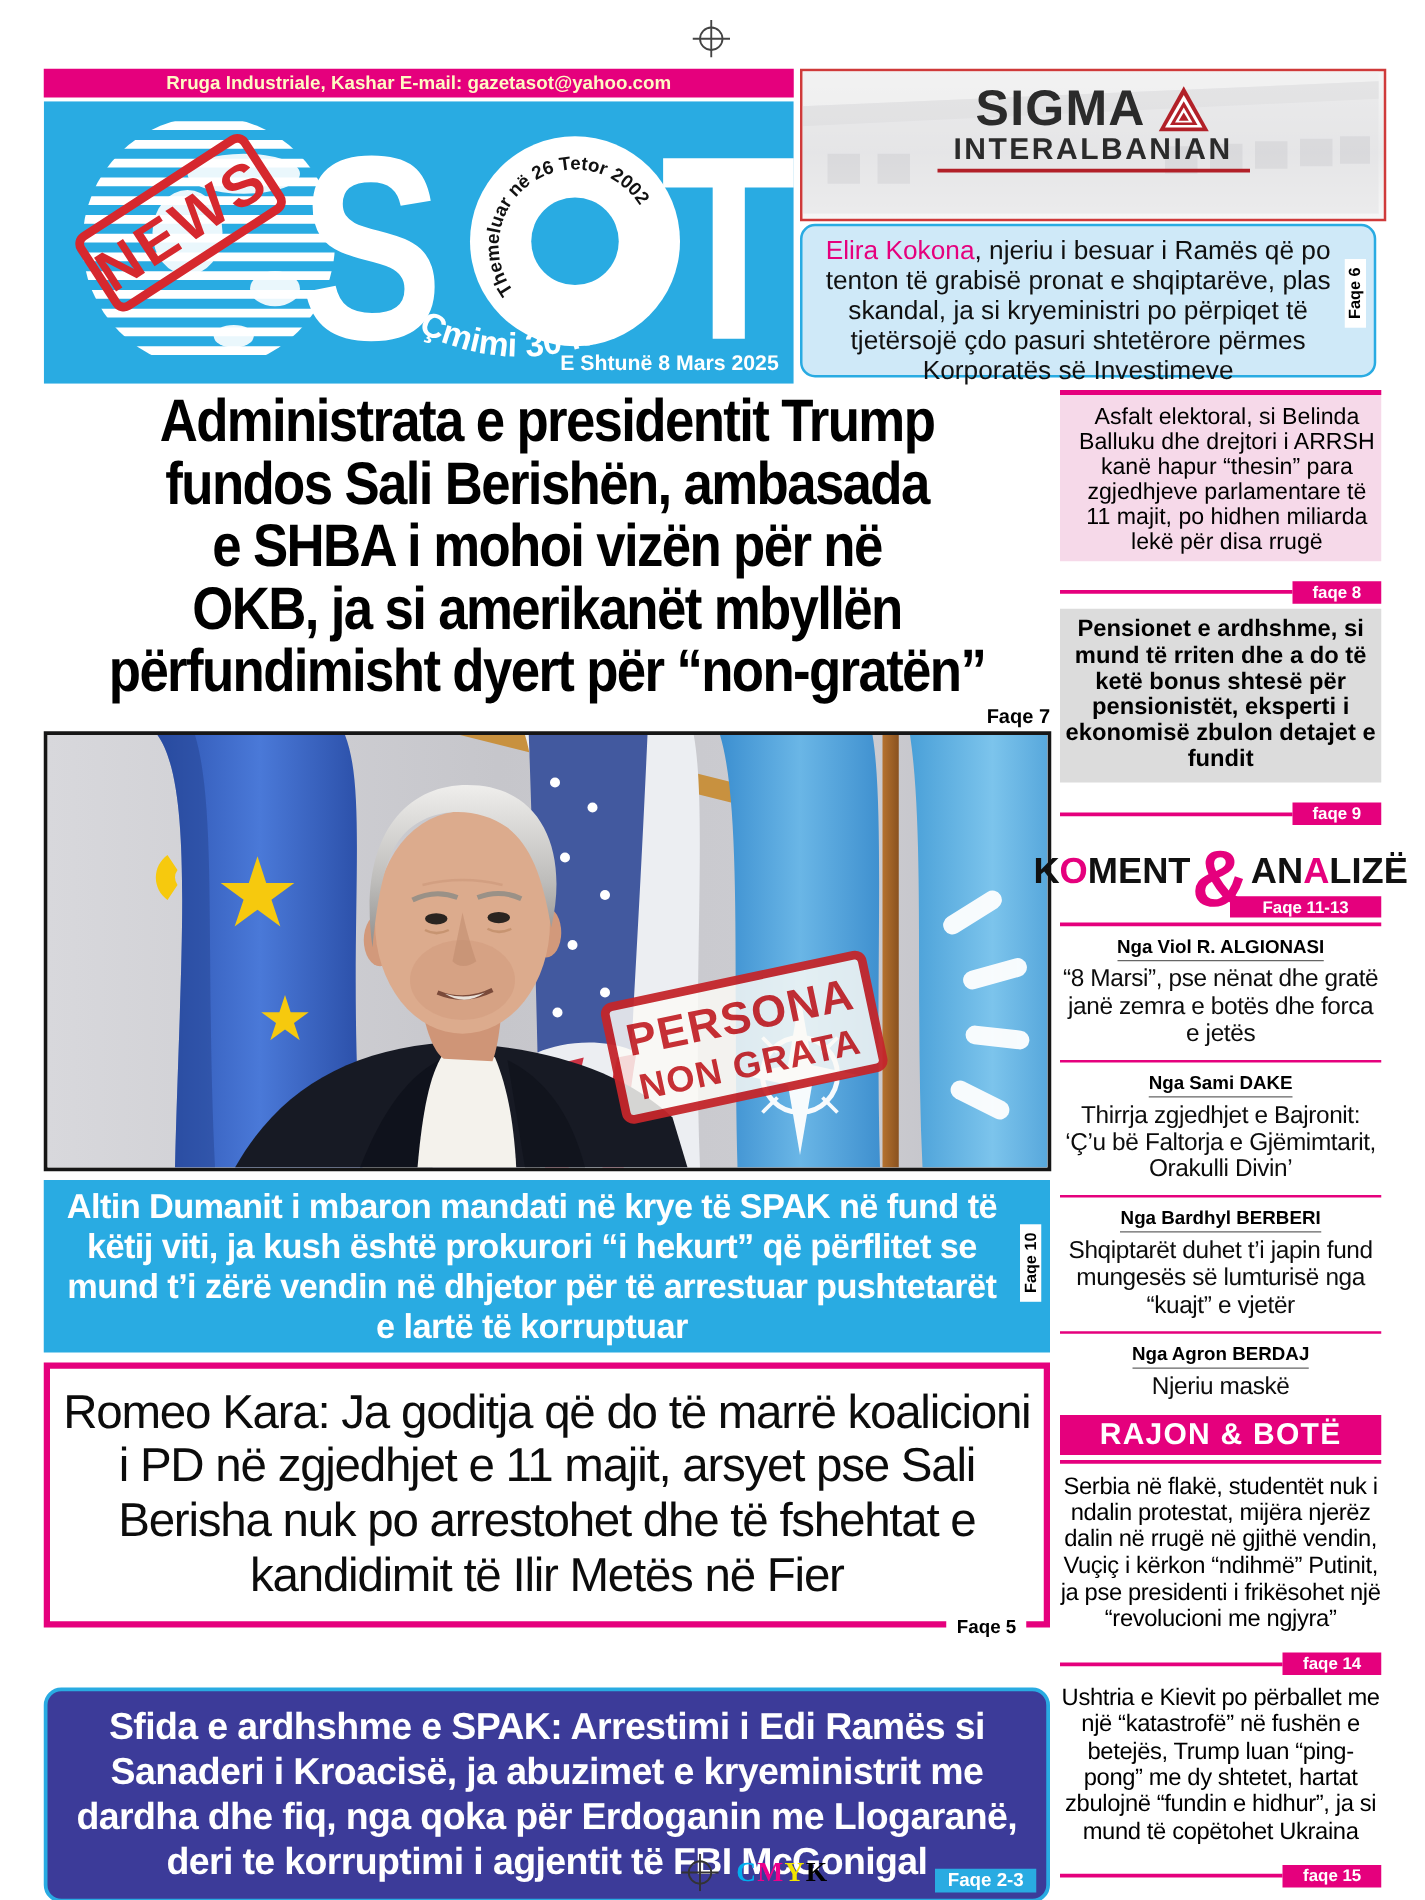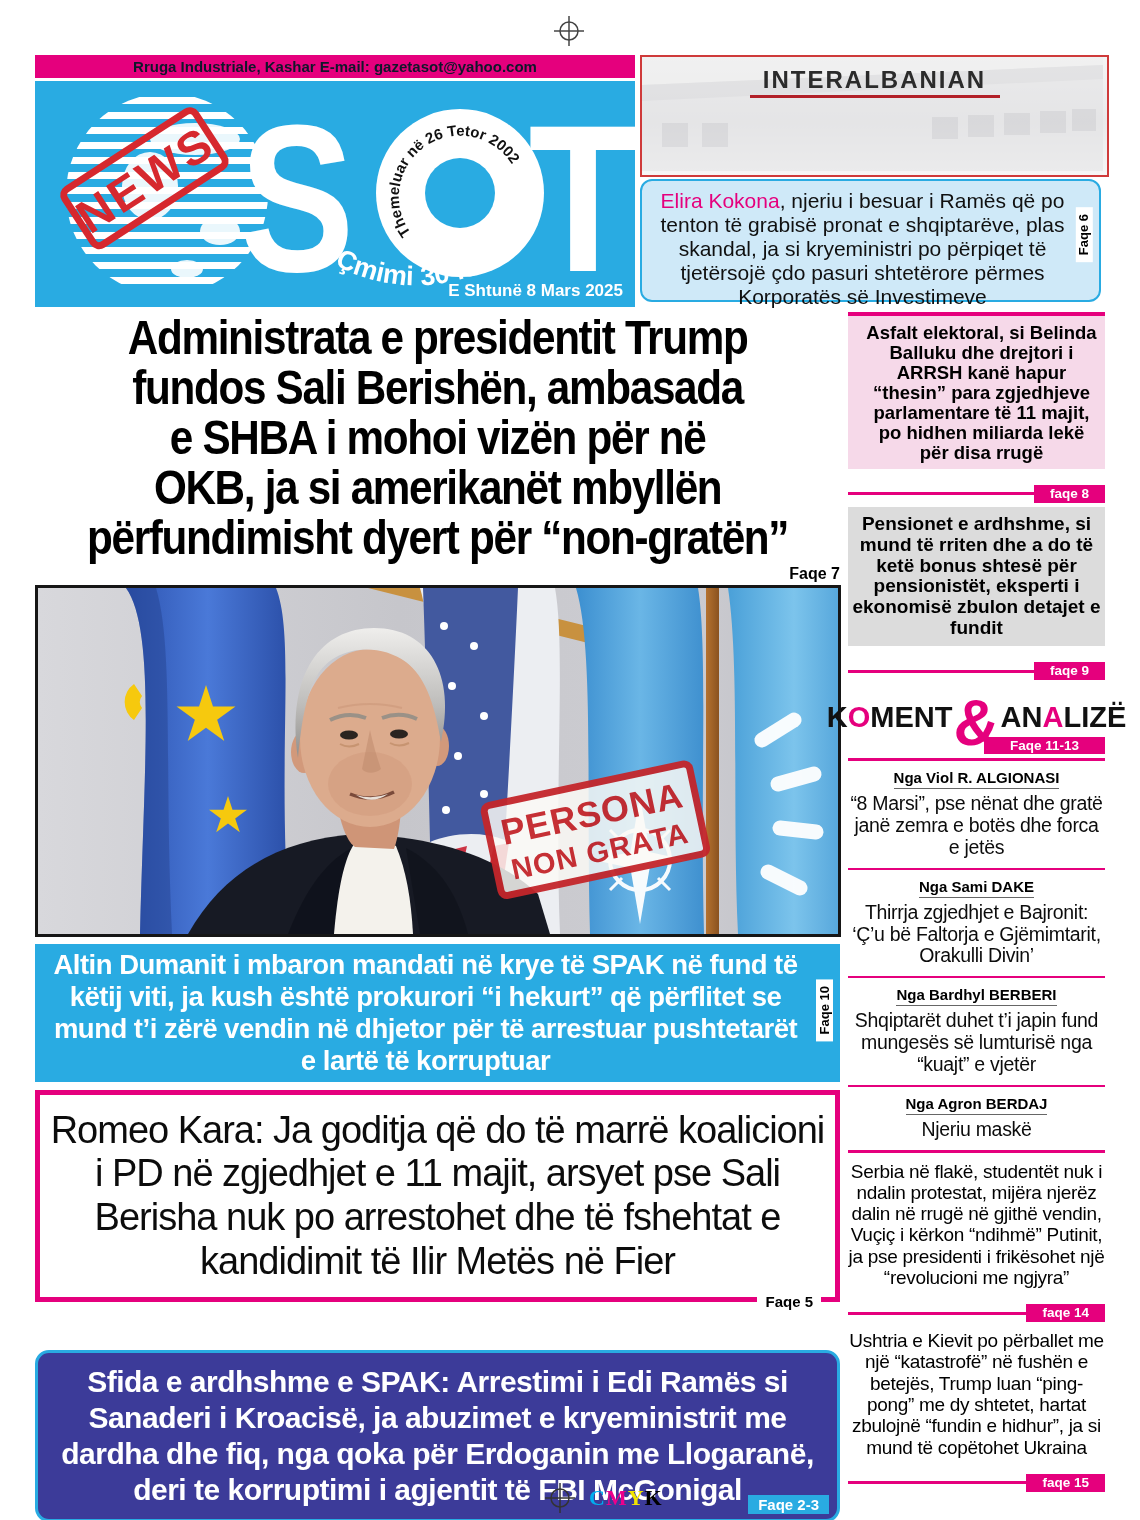--- a/index.html
+++ b/index.html
@@ -7,21 +7,21 @@
   .page{position:relative;width:1140px;height:1520px;background:#fff;overflow:hidden;}
   .content{position:absolute;left:35px;top:55px;width:1070px;}
 
   
   .reg-top{position:absolute;left:554px;top:16px;}
   .reg-bottom{position:absolute;left:545px;top:1483px;display:flex;align-items:center;gap:14px;}
   .cmyk{font-family:"Liberation Serif",serif;font-weight:bold;font-size:22px;letter-spacing:1px;}
   .cmyk .c{color:#00AEEF}.cmyk .m{color:#EC008C}.cmyk .y{color:#F2E400}.cmyk .k{color:#000}
 
   
-  .addr-bar{position:absolute;left:0;top:0;width:600px;height:23px;background:#E5007D;color:#0f172a;
+  .addr-bar{position:absolute;left:0;top:0;width:600px;height:23px;background:#E5007D;color:#fef9c3;
     font-weight:bold;font-size:15px;text-align:center;line-height:23px;}
   .logo-box{position:absolute;left:0;top:26px;width:600px;height:226px;}
 
   
   .sigma{position:absolute;left:605px;top:0;width:465px;height:118px;border:2px solid #cf3a3a;
     background:linear-gradient(180deg,#f4f4f4 0%,#e9e9ea 55%,#f6f6f6 100%);overflow:hidden;}
   .sigma .bld{position:absolute;inset:0;opacity:.5;}
   .sigma-inner{position:relative;text-align:center;padding-top:10px;}
   .sigma-row{display:flex;align-items:center;justify-content:center;gap:8px;}
   .sigma-brand{font-size:40px;font-weight:bold;color:#2b2b2b;letter-spacing:1px;line-height:.95;}
@@ -65,21 +65,21 @@
   .navy{position:absolute;left:0;top:1258px;width:805px;height:172px;background:#3C3B99;
     border:3px solid #29ABE2;border-radius:14px;box-sizing:border-box;
     display:flex;align-items:center;justify-content:center;padding:6px 14px;margin-top:37px;}
   .navy .txt{color:#fff;font-weight:bold;font-size:30px;line-height:1.2;text-align:center;letter-spacing:-0.5px;}
   .navy .pg{position:absolute;right:8px;bottom:5px;background:#29ABE2;color:#fff;
     font-weight:bold;font-size:15px;padding:1px 10px;}
 
   
   .sidebar{position:absolute;left:813px;top:257px;width:257px;display:flex;flex-direction:column;}
   .sb-pink{background:#F6D9E9;border-top:4px solid #E5007D;padding:7px 4px 6px 14px;
-    font-weight:bold;font-size:18.5px;line-height:1.08;text-align:center;color:#000;}
+    font-weight:normal;font-size:18.5px;line-height:1.08;text-align:center;color:#000;}
   .sb-gray{background:#DCDCDC;padding:7px 2px;font-weight:bold;font-size:19px;line-height:1.1;
     text-align:center;color:#000;}
   .tagrow{display:flex;align-items:center;margin:16px 0 4px 0;}
   .tagrow .line{flex:1;height:3px;background:#E5007D;}
   .tagrow .badge{background:#E5007D;color:#fff;font-weight:bold;font-size:13.5px;
     padding:1px 16px;line-height:16px;}
   .koment{display:flex;align-items:center;justify-content:center;margin-top:8px;}
   .koment .w{font-weight:bold;font-size:29px;color:#111;letter-spacing:0;}
   .koment .mg{color:#E5007D;}
   .koment .amp{font-weight:bold;font-size:64px;color:#E5007D;line-height:.8;margin:0 1px;position:relative;top:6px;}
@@ -186,20 +186,30 @@
           <rect x="290" y="60" width="26" height="22"></rect>
             <rect x="326" y="58" width="26" height="22"></rect>
           <rect x="362" y="56" width="26" height="22"></rect>
             <rect x="398" y="54" width="26" height="22"></rect>
           <rect x="430" y="52" width="24" height="22"></rect>
           <rect x="20" y="66" width="26" height="24"></rect>
             <rect x="60" y="66" width="26" height="24"></rect>
         </g>
       </svg>
       <div class="sigma-inner">
+        <div class="sigma-row">
+          <span class="sigma-brand">SIGMA</span>
+          <svg width="44" height="40" viewBox="0 0 44 40">
+            <polygon points="22,2 42,38 2,38" fill="#B22028"></polygon>
+            <polygon points="22,9 37,35 7,35" fill="#ffffff"></polygon>
+            <polygon points="22,14 33,33 11,33" fill="#B22028"></polygon>
+            <polygon points="22,19 29,31 15,31" fill="#ffffff"></polygon>
+            <polygon points="22,23 26,29.5 18,29.5" fill="#B22028"></polygon>
+          </svg>
+        </div>
         <div class="sigma-sub">INTERALBANIAN</div>
         <div class="sigma-line"></div>
       </div>
     </div>
 
     <div class="elira">
       <span class="hl">Elira Kokona</span><span>, njeriu i besuar i Ramës që po tenton të grabisë pronat e shqiptarëve, plas skandal, ja si kryeministri po përpiqet të tjetërsojë çdo pasuri shtetërore përmes Korporatës së Investimeve</span>
       <span class="vchip">Faqe 6</span>
     </div>
 
@@ -389,20 +399,21 @@
 
       <div class="col-author">
         <span>Nga Bardhyl BERBERI</span></div>
       <div class="col-title">Shqiptarët duhet t’i japin fund mungesës së lumturisë nga “kuajt” e vjetër</div>
       <div class="mg-hr2"></div>
 
       <div class="col-author">
         <span>Nga Agron BERDAJ</span></div>
       <div class="col-title">Njeriu maskë</div>
 
+      <div class="rajon-bar">RAJON &amp; BOTË</div>
       <div class="mg-hr"></div>
 
       <div class="sb-art">Serbia në flakë, studentët nuk i ndalin protestat, mijëra njerëz dalin në rrugë në gjithë vendin, Vuçiç i kërkon “ndihmë” Putinit, ja pse presidenti i frikësohet një “revolucioni me ngjyra”</div>
       <div class="tagrow">
         <div class="line"></div>
         <div class="badge">faqe 14</div>
       </div>
 
       <div class="sb-art">Ushtria e Kievit po përballet me një “katastrofë” në fushën e betejës, Trump luan “ping-pong” me dy shtetet, hartat zbulojnë “fundin e hidhur”, ja si mund të copëtohet Ukraina</div>
       <div class="tagrow">

